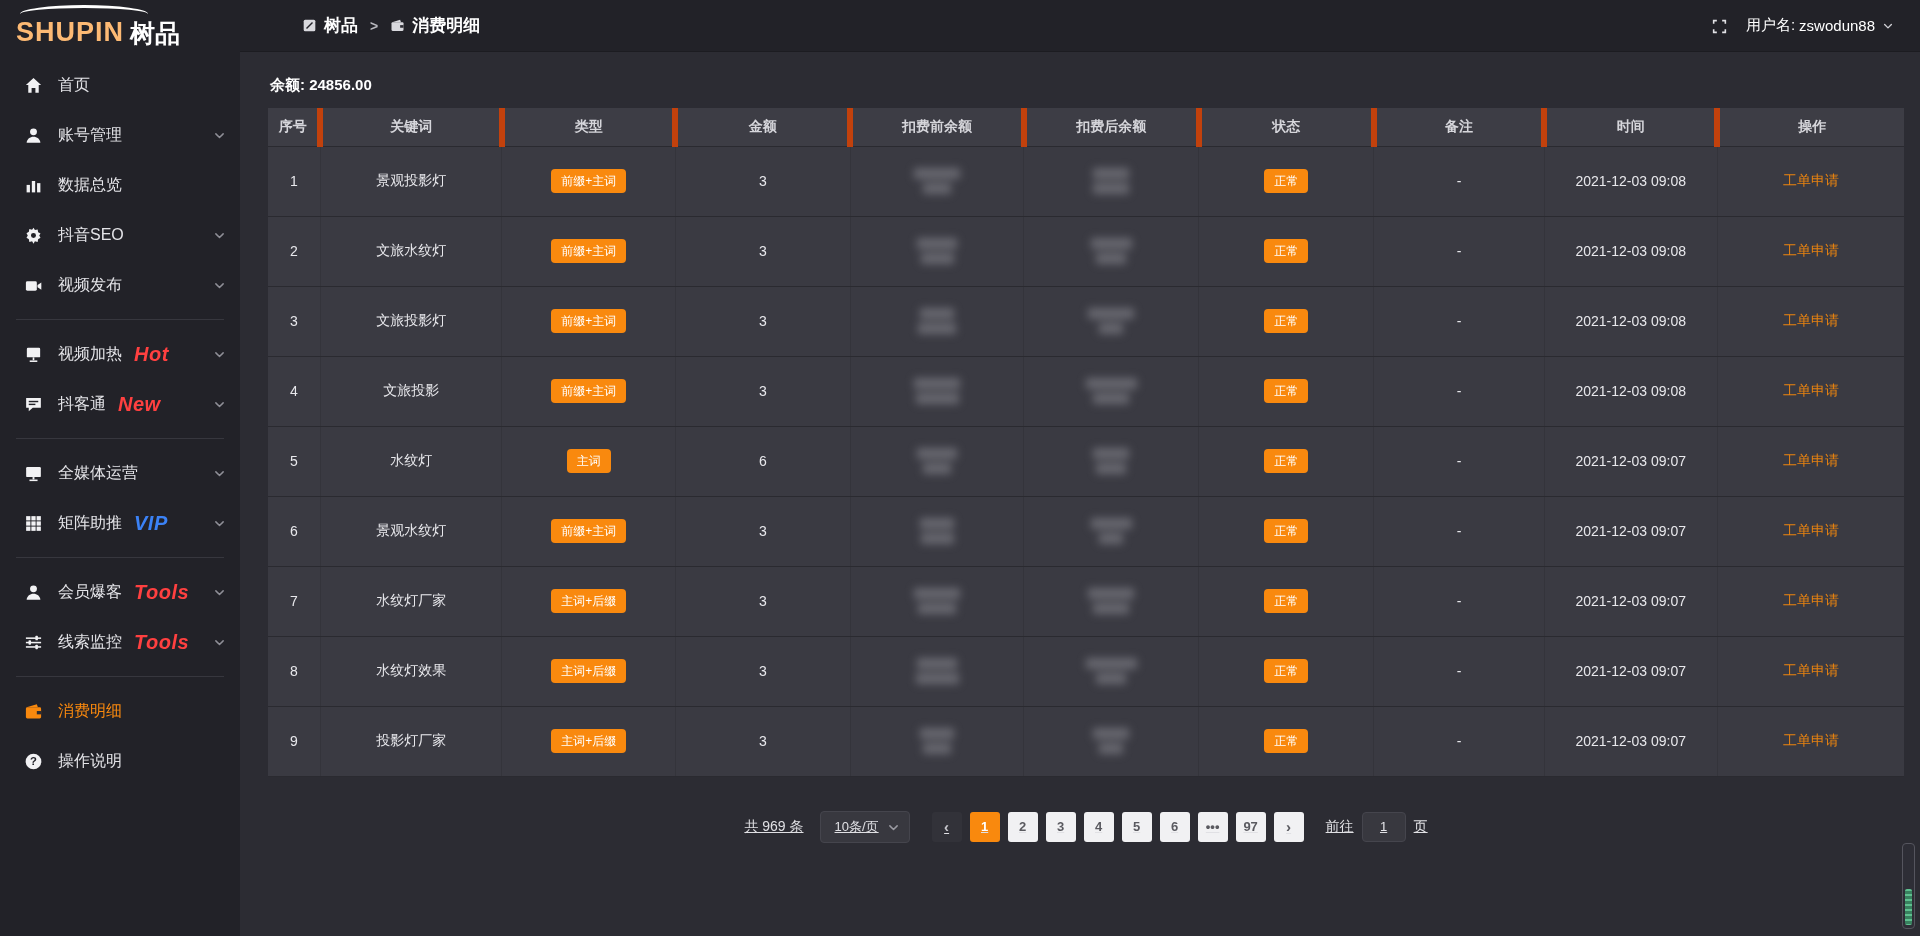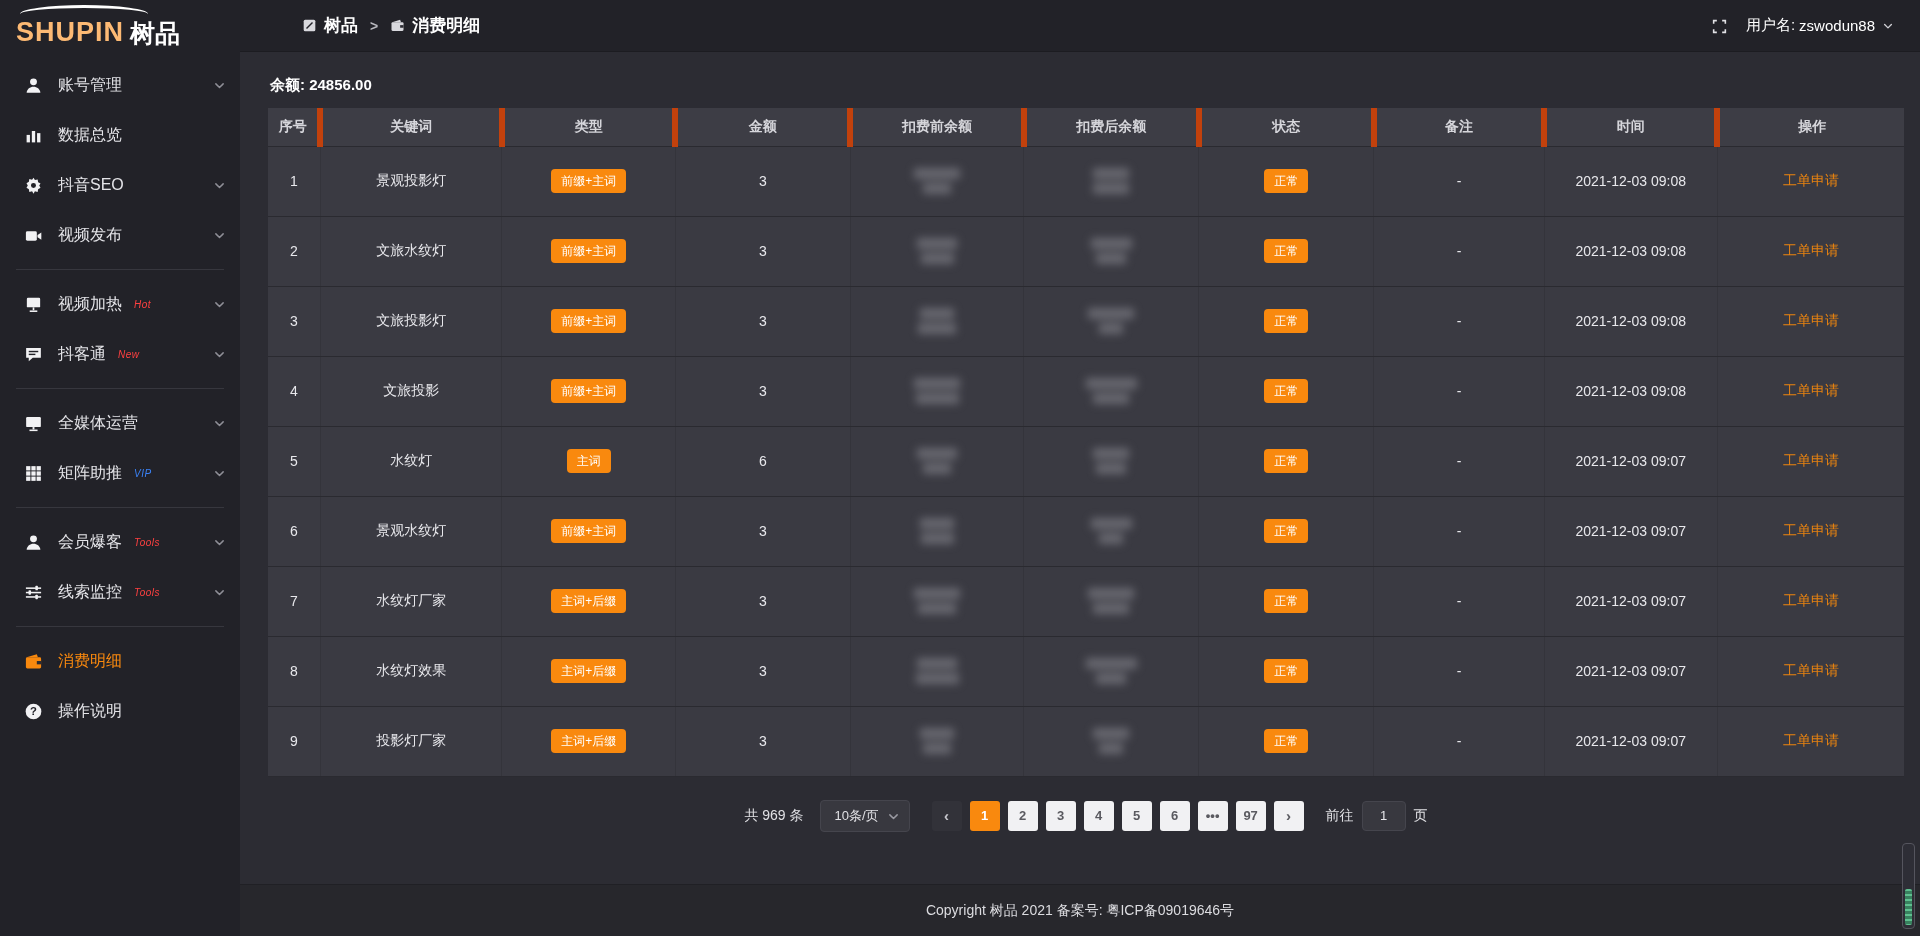--- a/index.html
+++ b/index.html
@@ -15,21 +15,21 @@
   .logo-arc { position:absolute; top:5px; left:20px; width:128px; height:9px;
               border-top:3px solid #fff; border-radius:50% 50% 0 0 / 100% 100% 0 0; }
   .logo-en { font-size:27px; font-weight:800; letter-spacing:1px; color:#fdba74; line-height:1; }
   .logo-cn { font-size:25px; font-weight:800; color:#fff; margin-left:6px; line-height:1; }
   nav { padding-top:8px; }
   .menu-item { height:50px; display:flex; align-items:center; padding:0 14px 0 24px;
                font-size:16px; color:#e4e4e8; cursor:pointer; }
   .mi-icon { width:19px; height:19px; margin-right:15px; display:inline-flex; color:#f2f2f4; flex:none; }
   .mi-icon svg { width:100%; height:100%; fill:currentColor; }
   .mi-label { white-space:nowrap; }
-  .mi-tag { margin-left:12px; font-style:italic; font-weight:normal; font-size:10px; letter-spacing:.5px; }
+  .mi-tag { margin-left:12px; font-style:italic; font-weight:bold; font-size:20px; letter-spacing:.5px; }
   .mi-tag.red { color:#ff4040; }
   .mi-tag.gold { color:#3b82f6; }
   .mi-chevron { margin-left:auto; width:13px; height:13px; color:#8f8f97; display:inline-flex; }
   .mi-chevron svg { width:100%; height:100%; }
   .menu-item.active, .menu-item.active .mi-icon { color:#f9890e; }
   .menu-divider { height:1px; background:#37373e; margin:9px 16px; }
 
   
   .right { flex:1; display:flex; flex-direction:column; min-width:0; }
 
@@ -57,22 +57,22 @@
   .data-table td { height:70px; background:#3a3a42; color:#e8e8ec; font-size:14px; text-align:center;
                    border-bottom:1px solid #2a2a30; border-right:1px solid #34343b; }
   .data-table th:last-child, .data-table td:last-child { border-right:none; }
   .badge { display:inline-block; background:#f9890e; color:#fff; font-size:12px;
            padding:5px 10px; border-radius:4px; line-height:1.2; }
   .action-link { color:#e9830f; cursor:pointer; }
   .blur { display:inline-flex; flex-direction:column; align-items:center; filter:blur(4px); }
   .blur i { display:block; height:11px; margin:2px 0; background:#96969d; opacity:.5; border-radius:1px; }
 
   
-  .pagination { display:flex; align-items:center; justify-content:center; gap:8px; margin-top:23px;
-                font-size:14px; color:#e0e0e4; }
+  .pagination { display:flex; align-items:center; justify-content:center; gap:8px; margin-top:34px;
+                font-size:14px; color:#e0e0e4;text-decoration:underline; }
   .pg-total { margin-right:8px; }
   .pg-size { position:relative; background:#38383f; border:1px solid #45454d; border-radius:4px;
              height:32px; display:flex; align-items:center; padding:0 30px 0 14px; font-size:13px;
              cursor:pointer; margin-right:14px; }
   .pg-size-chev { position:absolute; right:9px; top:9px; width:13px; height:13px; color:#9a9aa2; display:inline-flex; }
   .pg-size-chev svg { width:100%; height:100%; }
   .page-btn { min-width:30px; height:30px; border:none; border-radius:3px; font-size:13px; font-weight:bold;
               display:inline-flex; align-items:center; justify-content:center; cursor:pointer;
               font-family:inherit; padding:0 6px; }
   .page-btn.prev { background:#323239; color:#c7c7cd; font-size:15px; }
@@ -97,20 +97,28 @@
 
 <div class="app">
 
   <aside class="sidebar">
     <div class="logo">
       <div class="logo-arc"></div>
       <span class="logo-en">SHUPIN</span>
       <span class="logo-cn">树品</span>
     </div>
     <nav id="sidebar-menu">
+        <div class="menu-item">
+          <span class="mi-icon">
+            <svg viewBox="0 0 16 16">
+              <path d="M8 1.6 14.4 7.6h-2v6.6H9.6V10H6.4v4.2H3.6V7.6h-2Z"></path>
+            </svg>
+          </span>
+          <span class="mi-label">首页</span>
+        </div>
         <div class="menu-item">
           <span class="mi-icon">
             <svg viewBox="0 0 16 16">
               <circle cx="8" cy="4.9" r="2.9"></circle>
               <path d="M2.2 14c.4-3.2 2.8-5 5.8-5s5.4 1.8 5.8 5z"></path>
             </svg>
           </span>
           <span class="mi-label">账号管理</span>
           <span class="mi-chevron">
             <svg viewBox="0 0 16 16" fill="none" stroke="currentColor" stroke-width="1.8" stroke-linecap="round" stroke-linejoin="round">
@@ -550,21 +558,18 @@
             <button class="page-btn more">•••</button>
             <button class="page-btn page">97</button>
           </span>
         <button class="page-btn next">›</button>
         <span class="pg-jump-label">前往</span>
         <input class="jump-input" value="1" style="">
         <span>页</span>
       </div>
     </main>
 
-    <footer>
-      <span>Copyright 树品 2021 备案号: 粤ICP备09019646号</span>
-    </footer>
   </div>
 </div>
 
 <div class="scroll-widget">
   <div class="scroll-thumb"></div>
 </div>
 
 </body></html>

